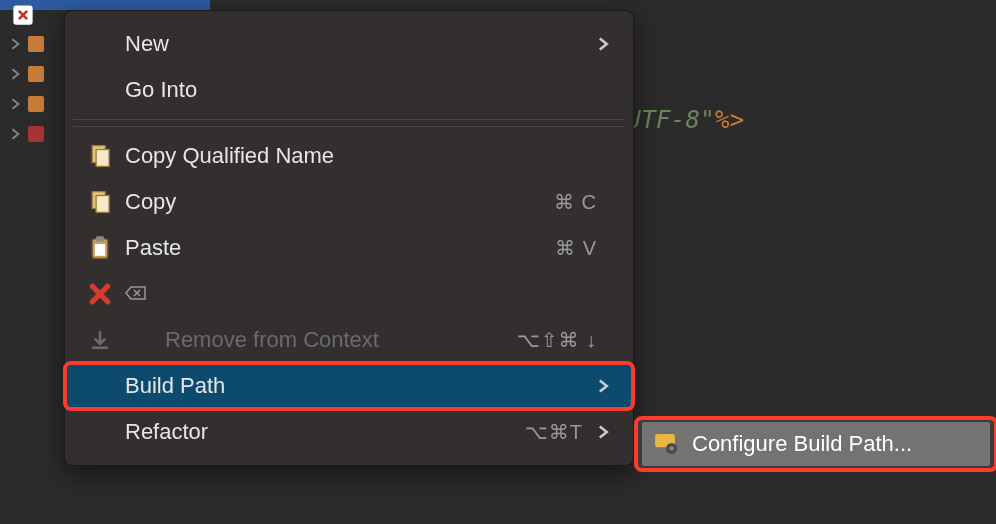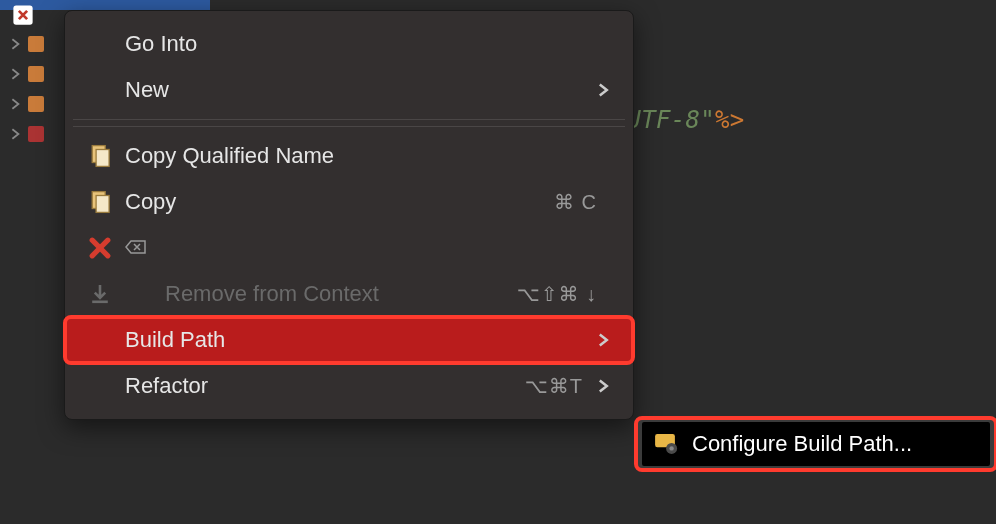--- a/index.html
+++ b/index.html
@@ -104,21 +104,21 @@
     border-radius: 6px;
     outline: 4px solid #ff3b2e;
     outline-offset: -2px;
     display: flex;
     align-items: center;
   }
   .submenu-item {
     flex: 1;
     display: flex;
     align-items: center;
-    background: #000000;
+    background: #737373;
     height: 44px;
     margin: 4px 6px;
     border-radius: 2px;
     color: white;
     font-size: 22px;
     padding: 0 12px;
   }
   .submenu-item .micon {
     width: 28px; height: 22px;
     margin-right: 10px;
@@ -187,49 +187,60 @@
   
   
   
   
   
 </div>
 
 <div class="context-menu">
   <div class="menu-item">
     <span class="micon"></span>
-    <span class="lbl">Go Into</span>
-  </div>
-  <div class="menu-item">
-    <span class="micon"></span>
     <span class="lbl">New</span>
     <svg class="arrow" viewBox="0 0 10 10">
         <path d="M2 1 L7 5 L2 9" fill="none" stroke="#ccc" stroke-width="1.8"></path>
       </svg>
   </div>
+  <div class="menu-item">
+    <span class="micon"></span>
+    <span class="lbl">Go Into</span>
+  </div>
   <div class="sep"></div>
   <div class="sep"></div>
   <div class="menu-item">
     <span class="micon">
       <svg viewBox="0 0 20 20">
           <rect x="4" y="2" width="10" height="13" fill="#e8c37a" stroke="#9a7b3d"></rect>
           <rect x="7" y="5" width="10" height="13" fill="#f5e8c8" stroke="#9a7b3d"></rect>
         </svg>
     </span>
     <span class="lbl">Copy Qualified Name</span>
   </div>
   <div class="menu-item">
     <span class="micon">
       <svg viewBox="0 0 20 20">
           <rect x="4" y="2" width="10" height="13" fill="#e8c37a" stroke="#9a7b3d"></rect>
           <rect x="7" y="5" width="10" height="13" fill="#f5e8c8" stroke="#9a7b3d"></rect>
         </svg>
     </span>
     <span class="lbl">Copy</span>
     <span class="short">⌘ C</span>
+  </div>
+  <div class="menu-item">
+    <span class="micon">
+      <svg viewBox="0 0 20 20">
+          <rect x="4" y="3" width="12" height="15" fill="#c89b5f" stroke="#7a5c30" rx="2"></rect>
+          <rect x="7" y="1" width="6" height="4" fill="#888" rx="1"></rect>
+          <rect x="6" y="7" width="8" height="9" fill="#fff"></rect>
+        </svg>
+    </span>
+    <span class="lbl">Paste</span>
+    <span class="short">⌘ V</span>
   </div>
   <div class="menu-item">
     <span class="micon">
       <svg viewBox="0 0 20 20">
           <path d="M4 4 L16 16 M16 4 L4 16" stroke="#d63c2e" stroke-width="4" stroke-linecap="round"></path>
         </svg>
     </span>
     <span class="short">
       <svg width="22" height="16" viewBox="0 0 22 16">
           <path d="M6 2 L20 2 L20 14 L6 14 L1 8 Z" fill="none" stroke="#999" stroke-width="1.5"></path>
@@ -240,21 +251,21 @@
   <div class="menu-item disabled">
     <span class="micon">
       <svg viewBox="0 0 20 20">
           <path d="M10 3 L10 13 M6 9 L10 13 L14 9" stroke="#6a6a6a" stroke-width="2" fill="none"></path>
           <path d="M4 16 L16 16" stroke="#6a6a6a" stroke-width="2"></path>
         </svg>
     </span>
     <span class="lbl">Remove from Context</span>
     <span class="short">⌥⇧⌘ ↓</span>
   </div>
-  <div class="menu-item highlight-red" style="background:#b91c1c">
+  <div class="menu-item highlight-red" style="background:#0c4a6e">
     <span class="micon"></span>
     <span class="lbl">Build Path</span>
     <svg class="arrow" viewBox="0 0 10 10">
         <path d="M2 1 L7 5 L2 9" fill="none" stroke="#ccc" stroke-width="1.8"></path>
       </svg>
   </div>
   <div class="menu-item">
     <span class="micon"></span>
     <span class="lbl">Refactor</span>
     <span class="short">⌥⌘T</span>

